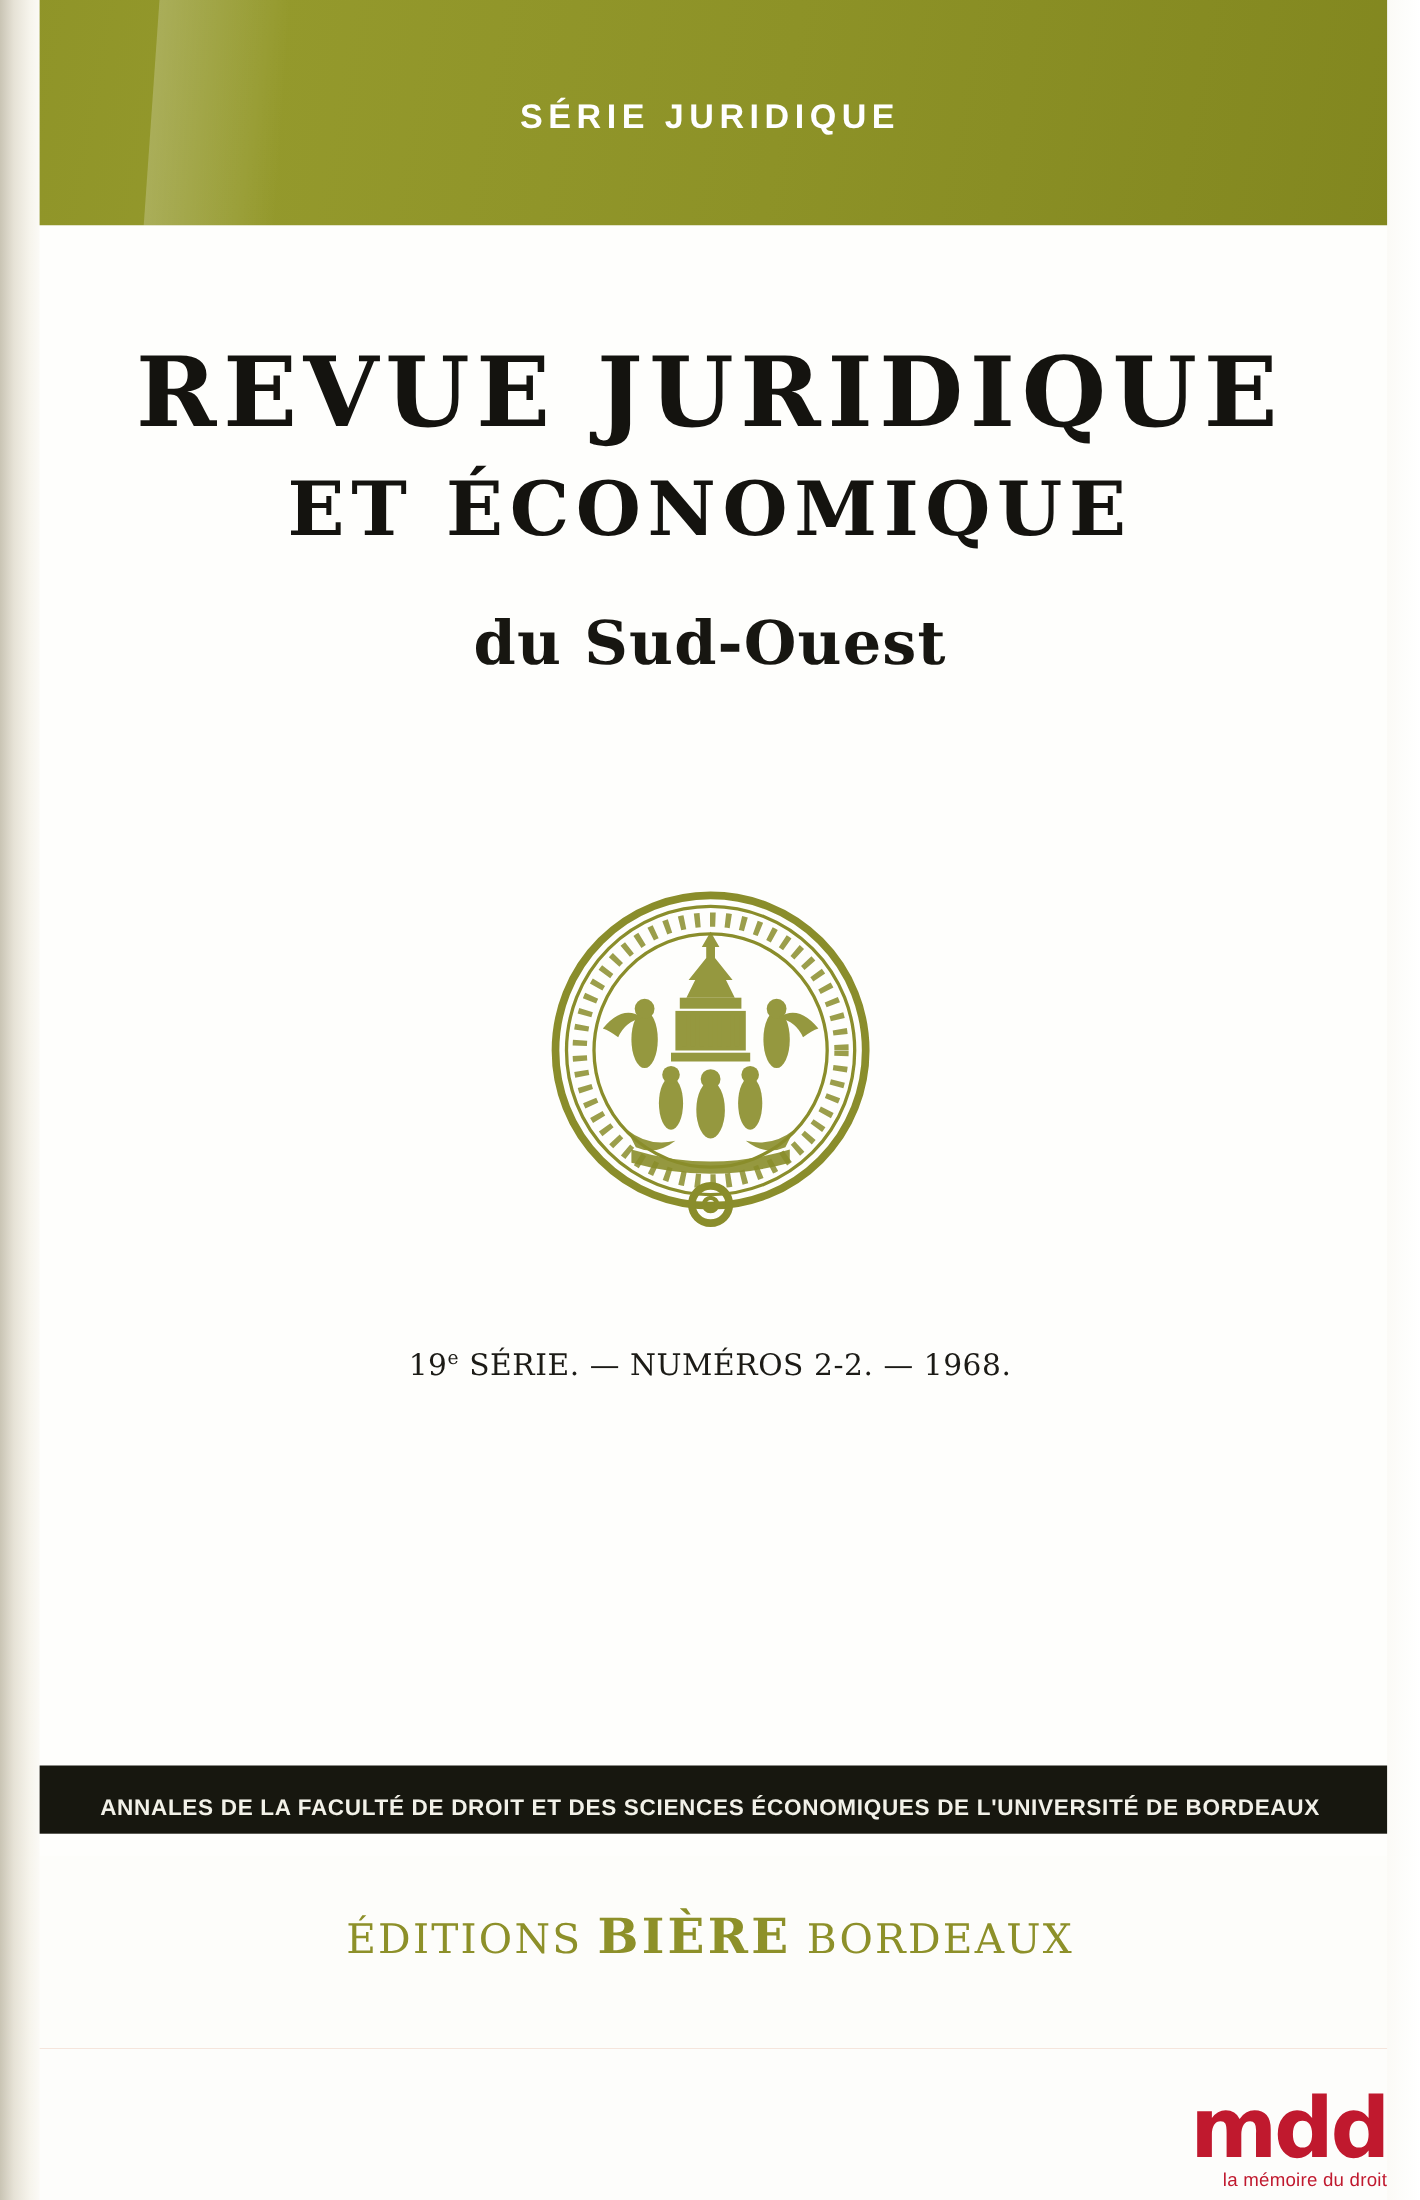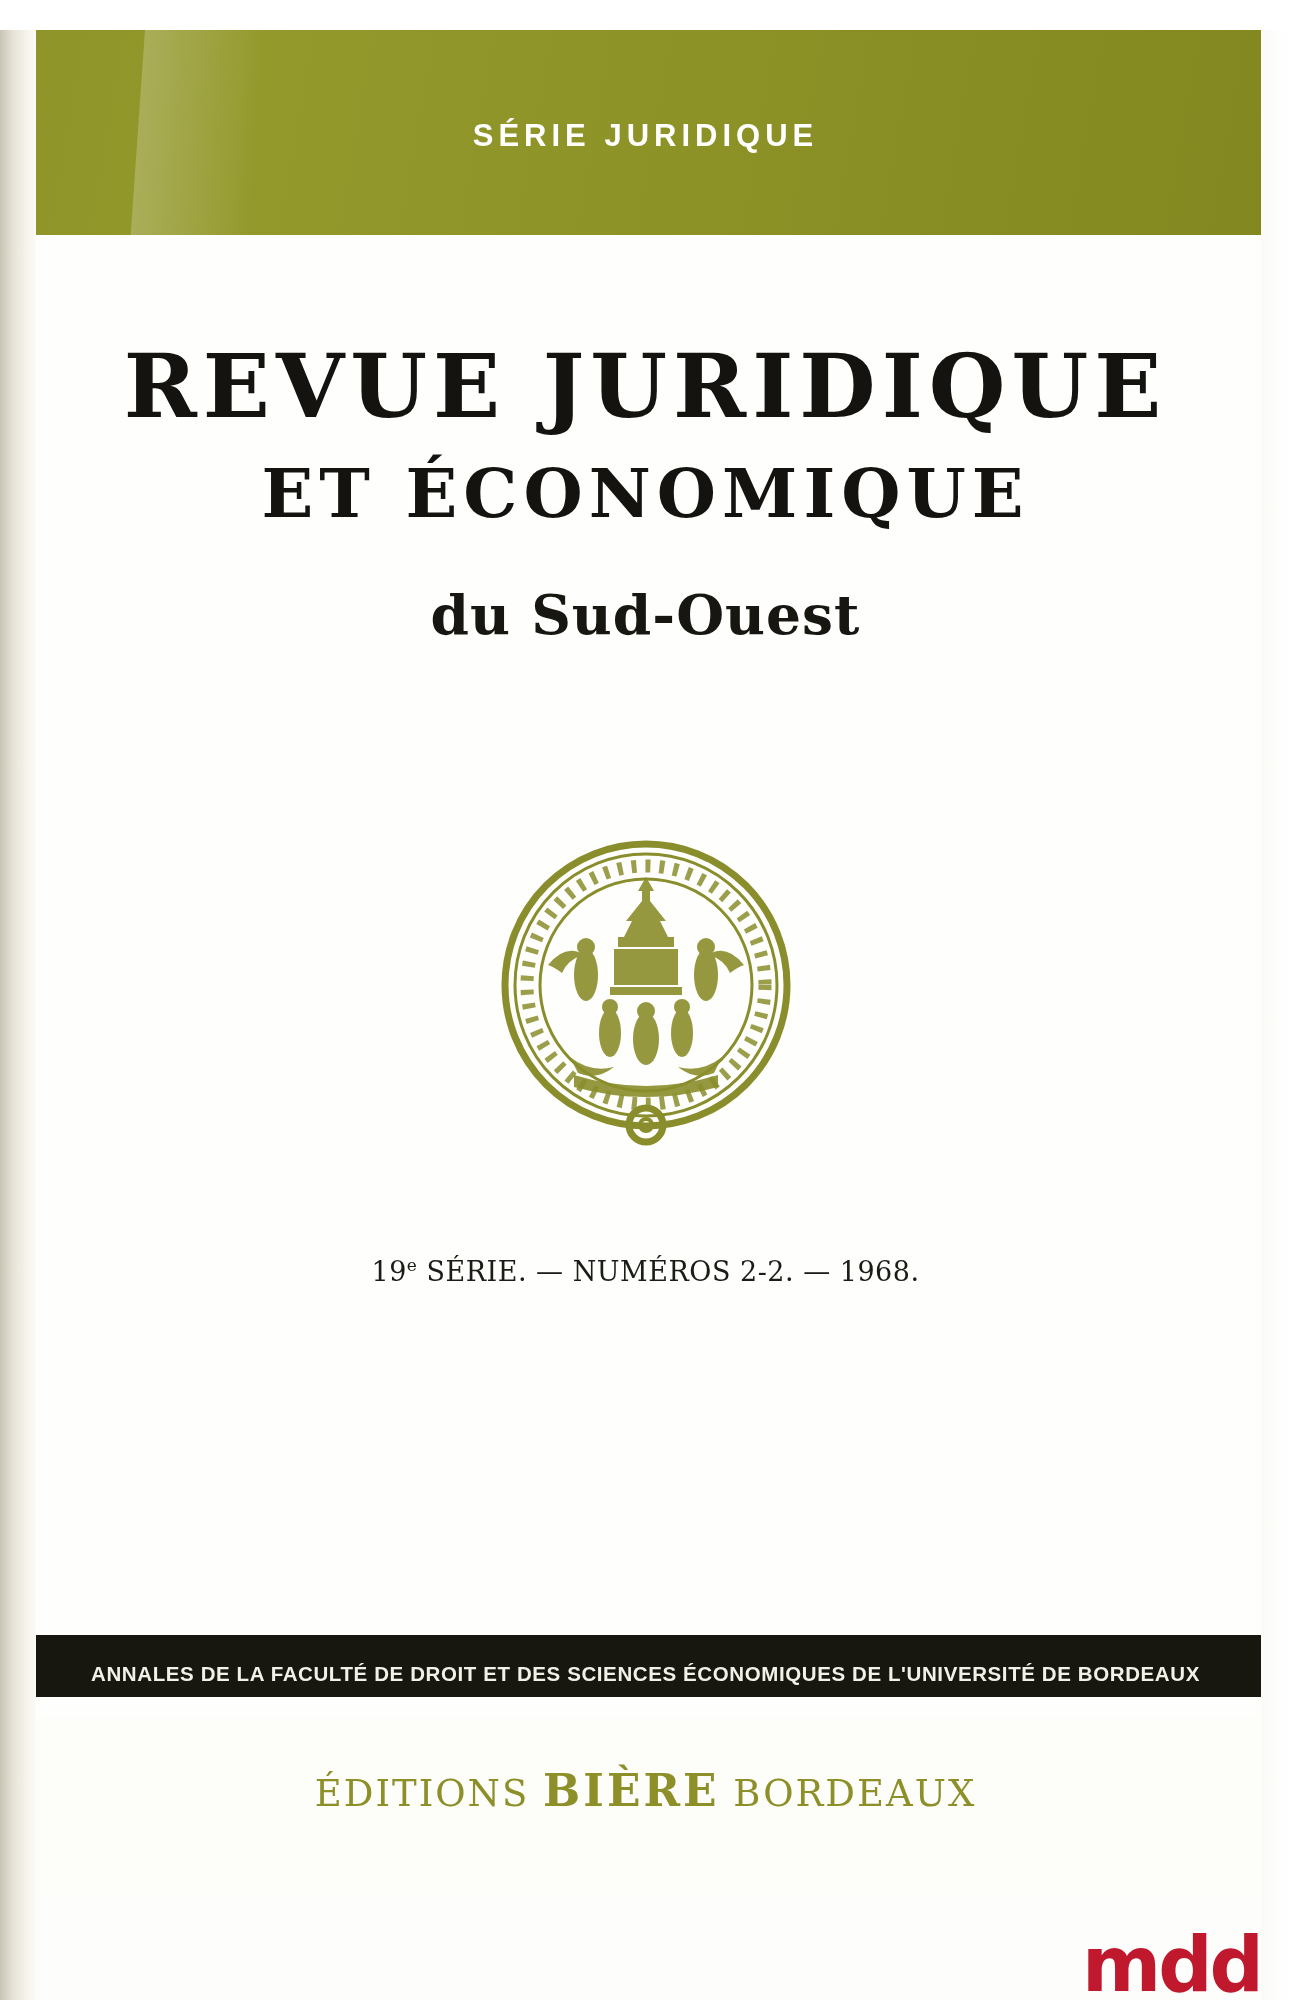--- a/index.html
+++ b/index.html
@@ -13,21 +13,20 @@
     position: relative;
     overflow: hidden;
     font-family: "Liberation Sans", sans-serif;
   }
 
   
   .scan {
     position: absolute;
     inset: 0;
     background: #c2410c;
-    margin-top: 30px;
   }
 
   
   .scan-left-gutter {
     position: absolute;
     left: 0; top: 0;
     width: 36px; height: 2000px;
     background: linear-gradient(to right, #c9c4b4 0%, #e6e2d6 35%, #f6f4ec 75%, #fbfaf6 100%);
     z-index: 5;
   }

